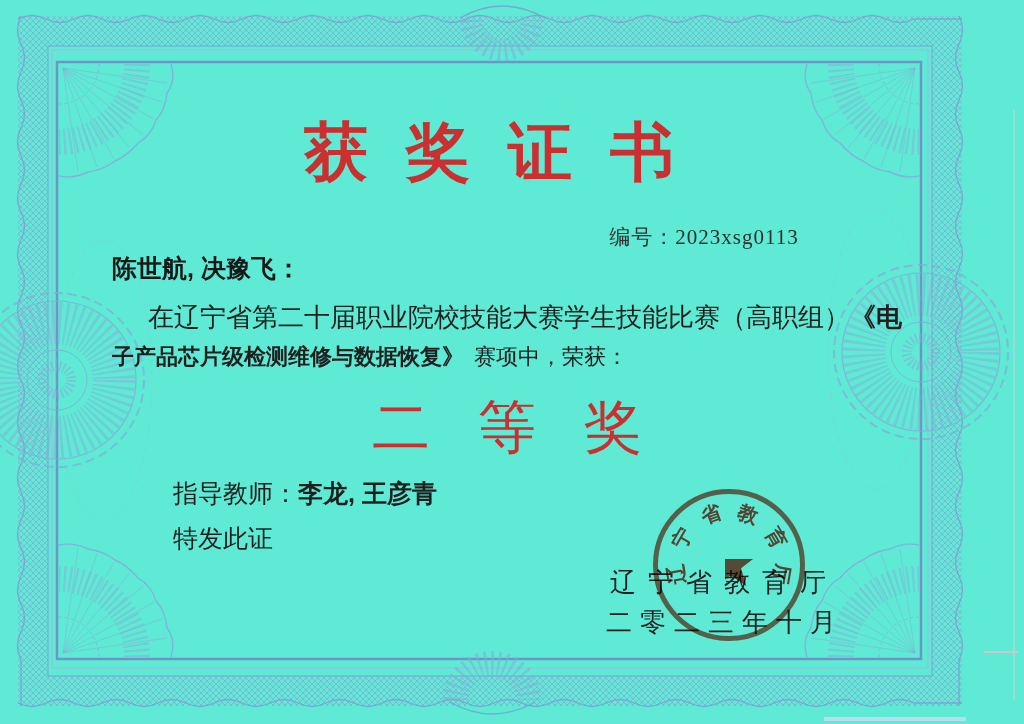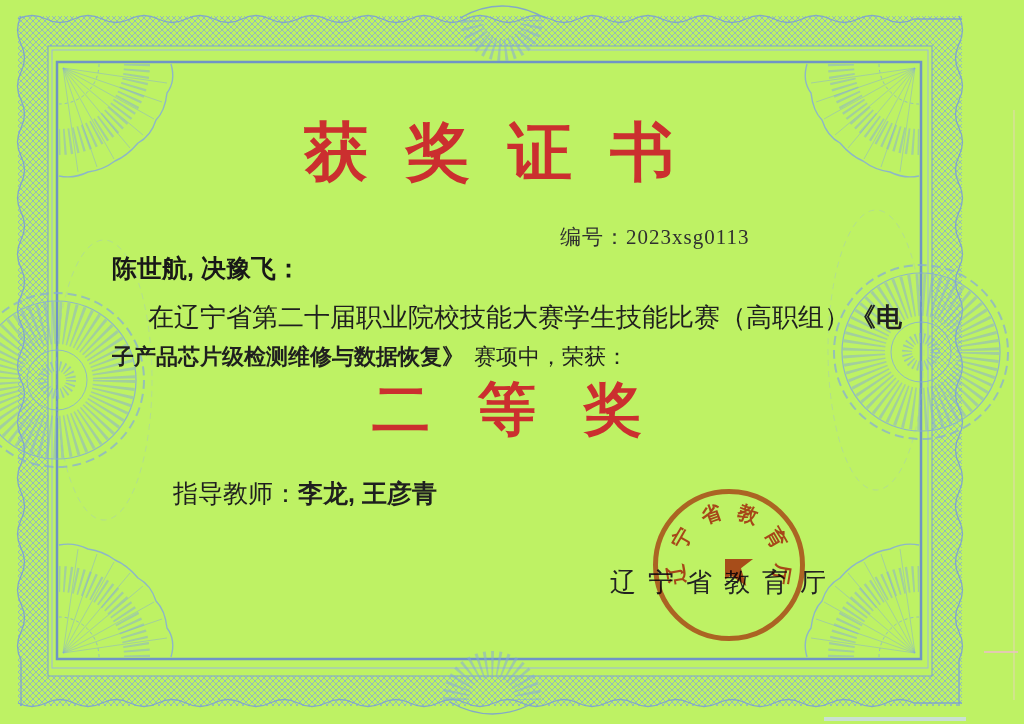--- a/index.html
+++ b/index.html
@@ -1,30 +1,30 @@
 <!DOCTYPE html>
 <html><head>
 <meta charset="utf-8">
 <style>
   html,body{margin:0;padding:0;background:#ffffff;}
-  #page{position:relative;width:1024px;height:724px;background:#bef264;overflow:hidden;
+  #page{position:relative;width:1024px;height:724px;background:#5eead4;overflow:hidden;
         font-family:"Liberation Serif","DejaVu Serif",serif;color:#1f1f1f;}
   #border-svg{position:absolute;left:0;top:0;z-index:1;}
   .txt{position:absolute;z-index:2;white-space:nowrap;}
   .serif{font-family:"Liberation Serif","DejaVu Serif",serif;}
   .hei{font-family:"Liberation Sans","DejaVu Sans",sans-serif;font-weight:bold;}
   #title{left:57px;top:118px;width:864px;text-align:center;font-size:64px;font-weight:bold;
          color:#cb2f2f;letter-spacing:38px;text-indent:38px;line-height:1.1;}
-  #serial{left:560px;top:223px;width:288px;text-align:left;font-size:21px;color:#303030;letter-spacing:1px;}
+  #serial{left:560px;top:223px;width:288px;text-align:center;font-size:21px;color:#303030;letter-spacing:1px;}
   #recipients{left:112px;top:252px;font-size:25px;color:#181818;}
   #body-line1{left:148px;top:300px;font-size:26px;}
   #body-line2{left:112px;top:342px;font-size:22px;}
   #body-line1 .bold-part,#body-line2 .bold-part{font-family:"Liberation Sans","DejaVu Sans",sans-serif;font-weight:bold;}
   #body-line2 .regular-part{margin-left:10px;}
-  #award{left:57px;top:378px;width:900px;text-align:center;font-size:58px;font-weight:bold;
+  #award{left:57px;top:396px;width:900px;text-align:center;font-size:58px;font-weight:normal;
          color:#cb2f2f;letter-spacing:48px;text-indent:48px;line-height:1.1;}
   #instructor-line{left:173px;top:477px;font-size:25px;text-align:right;}
   #instructor-line .hei{font-size:25px;}
   #closing{left:173px;top:522px;font-size:25px;}
   #issuer{left:610px;top:565px;font-size:26px;letter-spacing:12px;color:#222;}
   #date{left:606px;top:605px;font-size:26px;letter-spacing:8px;color:#222;}
   #seal{position:absolute;left:653px;top:489px;width:152px;height:152px;z-index:3;
         mix-blend-mode:multiply;}
   #seal-ring{position:absolute;left:0;top:0;width:142px;height:142px;border:5px solid rgba(225,72,52,.82);
              border-radius:50%;}
@@ -96,23 +96,25 @@
   <div id="body-line1" class="txt serif"><span class="regular-part">在辽宁省第二十届职业院校技能大赛学生技能比赛（高职组）</span><span class="bold-part">《电</span></div>
 
   <div id="recipients" class="txt hei">陈世航, 决豫飞：</div>
 
   <div id="body-line2" class="txt serif"><span class="bold-part">子产品芯片级检测维修与数据恢复》</span><span class="regular-part">赛项中，荣获：</span></div>
 
   <div id="award" class="txt">二等奖</div>
 
   <div id="instructor-line" class="txt serif"><span>指导教师：</span><span class="hei">李龙, 王彦青</span></div>
 
+  <div id="closing" class="txt serif">特发此证</div>
 
   <div id="issuer" class="txt serif">辽宁省教育厅</div>
 
+  <div id="date" class="txt serif">二零二三年十月</div>
 
   <div id="seal">
     <div id="seal-ring"></div>
     <span class="seal-char" style="left:11.8px;top:74.4px;transform:rotate(-100deg);">辽</span>
     <span class="seal-char" style="left:18.2px;top:38px;transform:rotate(-60deg);">宁</span>
     <span class="seal-char" style="left:46.5px;top:14.3px;transform:rotate(-20deg);">省</span>
     <span class="seal-char" style="left:83.5px;top:14.3px;transform:rotate(20deg);">教</span>
     <span class="seal-char" style="left:111.8px;top:38px;transform:rotate(60deg);">育</span>
     <span class="seal-char" style="left:118.2px;top:74.4px;transform:rotate(100deg);">厅</span>
     <svg id="seal-star" width="56" height="56" viewBox="-28 -28 56 56">

